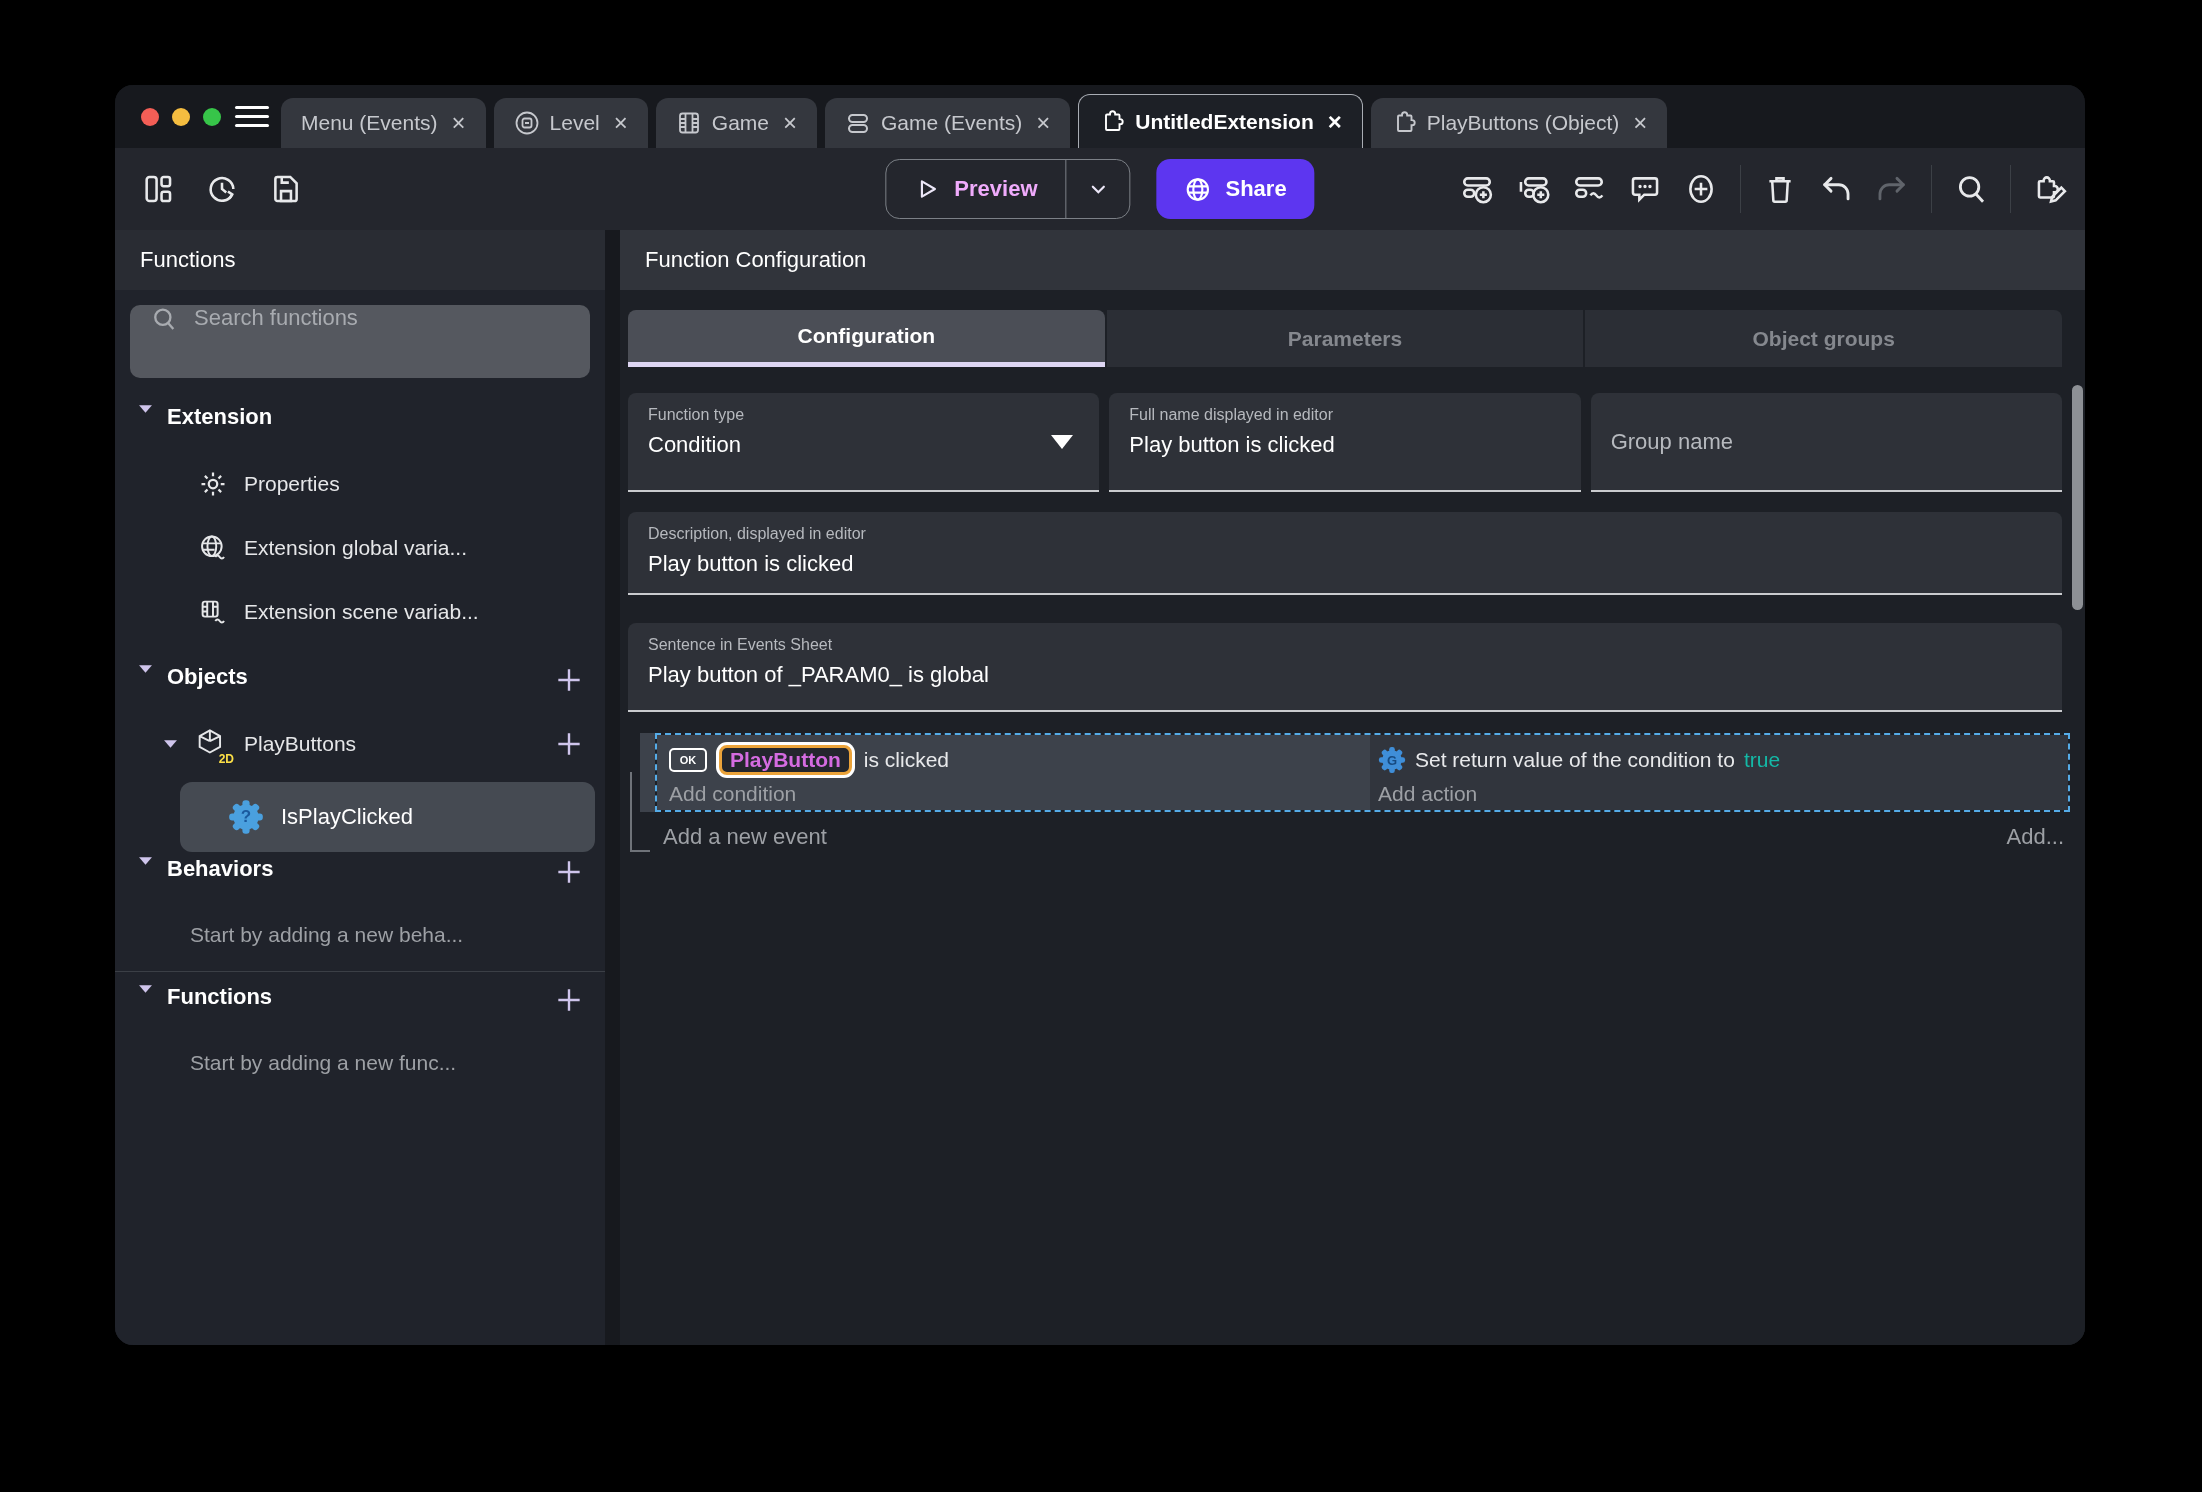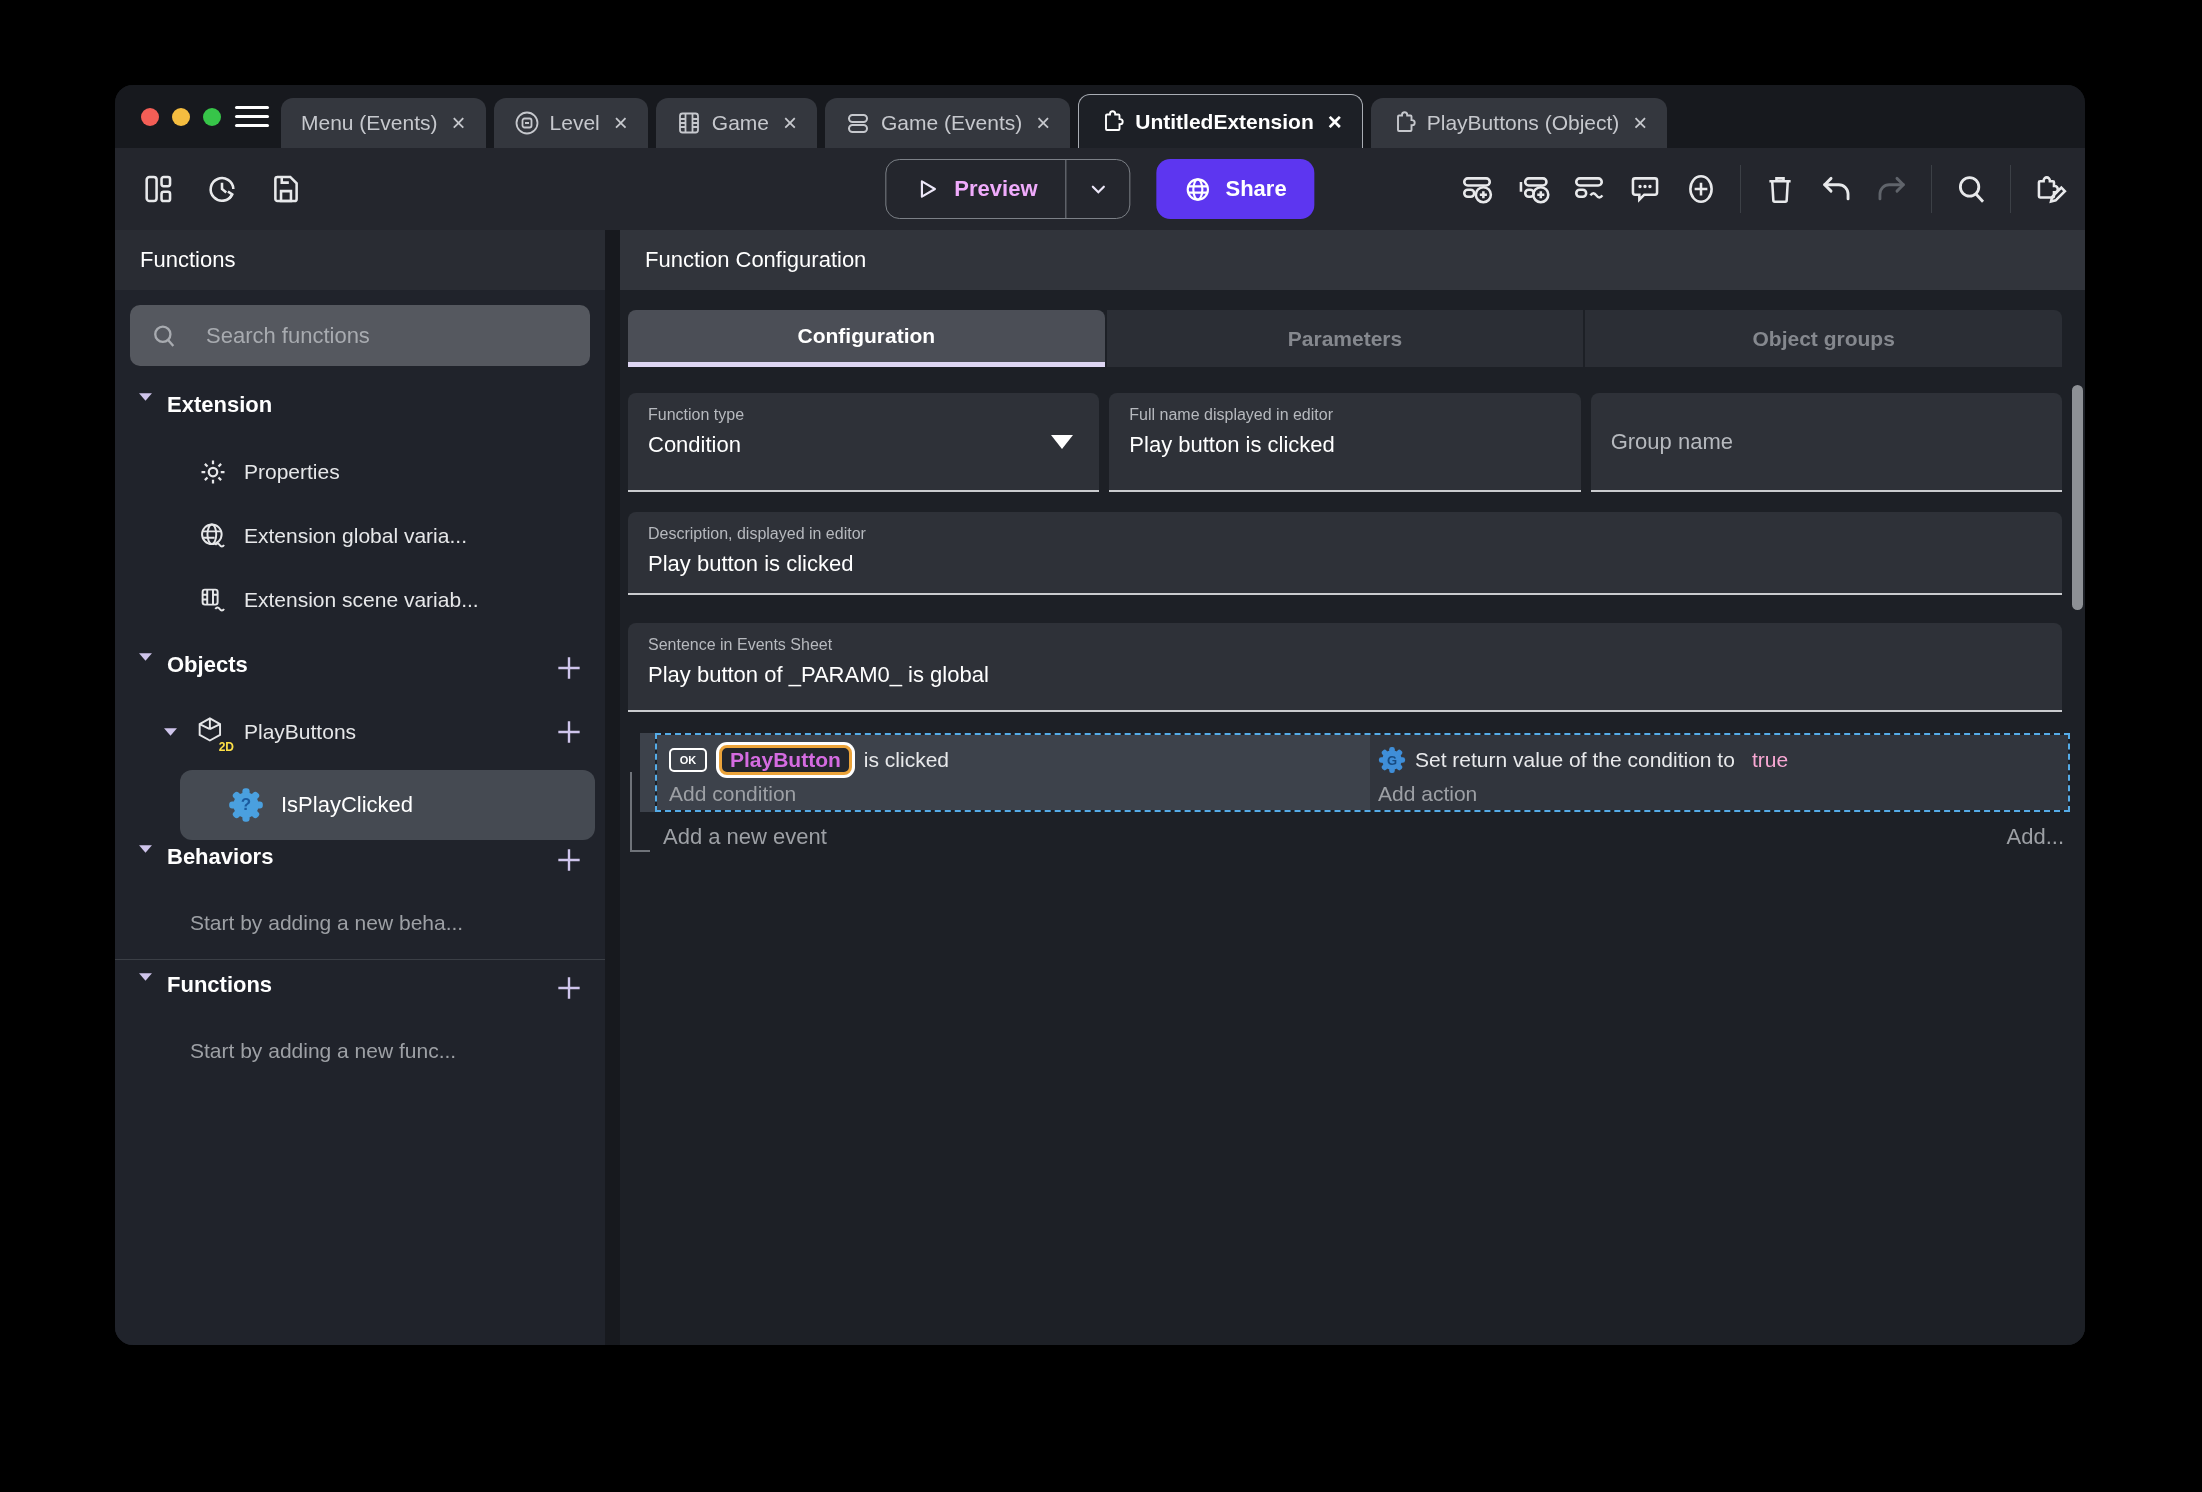--- a/index.html
+++ b/index.html
@@ -43,21 +43,21 @@
 
   
   .wbody { display:flex; height:1115px; background:#17191e; }
   .sidebar { width:490px; margin-right:15px; background:#20232b; display:flex; flex-direction:column; }
   .panel-header { height:60px; display:flex; align-items:center; padding-left:25px; font-size:22px; color:#fff; }
   .sidebar .panel-header { background:#292c33; }
   .main { flex:1; background:#1d2026; position:relative; display:flex; flex-direction:column;}
   .main .panel-header { background:#31343b; }
 
   
-  .searchbox { margin:15px 15px 0 15px; height:61px; background:#55585f; border-radius:10px; display:flex; align-items:center; padding-left:20px; gap:28px;}
+  .searchbox { margin:15px 15px 0 15px; height:73px; background:#55585f; border-radius:10px; display:flex; align-items:flex-start; padding-left:20px; gap:16px;}
   .searchbox svg { width:28px; height:28px; color:#a8abb0; flex:none;}
   .searchbox input { background:transparent; border:none; outline:none; font-size:22px; color:#e8e9eb; width:380px; font-family:inherit;}
   .searchbox input::placeholder { color:#a8abb0; }
   .section-header { margin-top:26px; height:48px; display:flex; align-items:flex-start; padding:0 20px 0 23px; }
   .tri { width:15px; height:10px; flex:none; color:#cfc5ec; display:flex; cursor:pointer;}
   .section-title { margin-left:14px; font-size:22px; font-weight:700; color:#fff; }
   .plusbtn { margin-left:auto; width:32px; height:32px; color:#cfc5ec; display:flex; cursor:pointer;}
   .tree-item { height:64px; display:flex; align-items:center; padding-left:83px; gap:16px; font-size:21px; color:#e6e7e9; cursor:pointer;}
   .tree-item .iicon { width:30px; height:30px; color:#e6e7e9; display:flex; flex:none; position:relative;}
   .obj-row { height:64px; display:flex; align-items:center; padding:0 20px 0 48px; font-size:21px; color:#e6e7e9; cursor:pointer;}
@@ -96,21 +96,21 @@
   .e-strip { width:15px; background:#3d424b; }
   .e-box { flex:1; border:2px dashed #55ace8; display:flex; }
   .e-cond { width:713px; background:#3d424b; padding:6px 0 0 12px; }
   .e-act { flex:1; background:#31353d; padding:6px 0 0 8px; }
   .e-line1 { height:38px; display:flex; align-items:center; gap:9px; font-size:21px; color:#e8e9eb;}
   .e-line2 { height:30px; display:flex; align-items:center; font-size:21px; color:#9da0a5; cursor:pointer;}
   .ok-icon { display:inline-flex; align-items:center; justify-content:center; width:38px; height:24px; border:2.5px solid #fff; border-radius:5px; font-size:11px; font-weight:700; color:#fff; flex:none; }
   .obj-chip { display:inline-flex; align-items:center; padding:0 8px; height:30px; font-size:21px; font-weight:700; color:#d46be0; background:#23262d; border:3px solid #eba33a; border-radius:8px; box-shadow:0 0 0 3px #ffffff; margin:0 3px; cursor:pointer;}
   .gd-gear { position:relative; width:28px; height:28px; flex:none; display:flex; align-items:center; justify-content:center; }
   .gd-gear .g { position:absolute; font-size:13px; font-weight:700; color:#164a80; }
-  .true-val { color:#f9a8d4; margin-left:8px; cursor:pointer;}
+  .true-val { color:#14b8a6; cursor:pointer;}
   .add-line { position:relative; margin-left:8px; width:1442px; height:50px; display:flex; align-items:center; }
   .bracket { position:absolute; left:2px; top:-40px; width:20px; height:80px; border-left:2px solid #6f7379; border-bottom:2px solid #6f7379; }
   .add-new-event { margin-left:35px; font-size:22px; color:#9da0a5; cursor:pointer;}
   .add-more { margin-left:auto; margin-right:6px; font-size:22px; color:#9da0a5; cursor:pointer;}
   .mscrollbar { position:absolute; left:1452px; top:155px; width:11px; height:225px; background:#8d9095; border-radius:6px; cursor:pointer;}
   svg { display:block; width:100%; height:100%; }
 </style>
 </head>
 <body>
 

